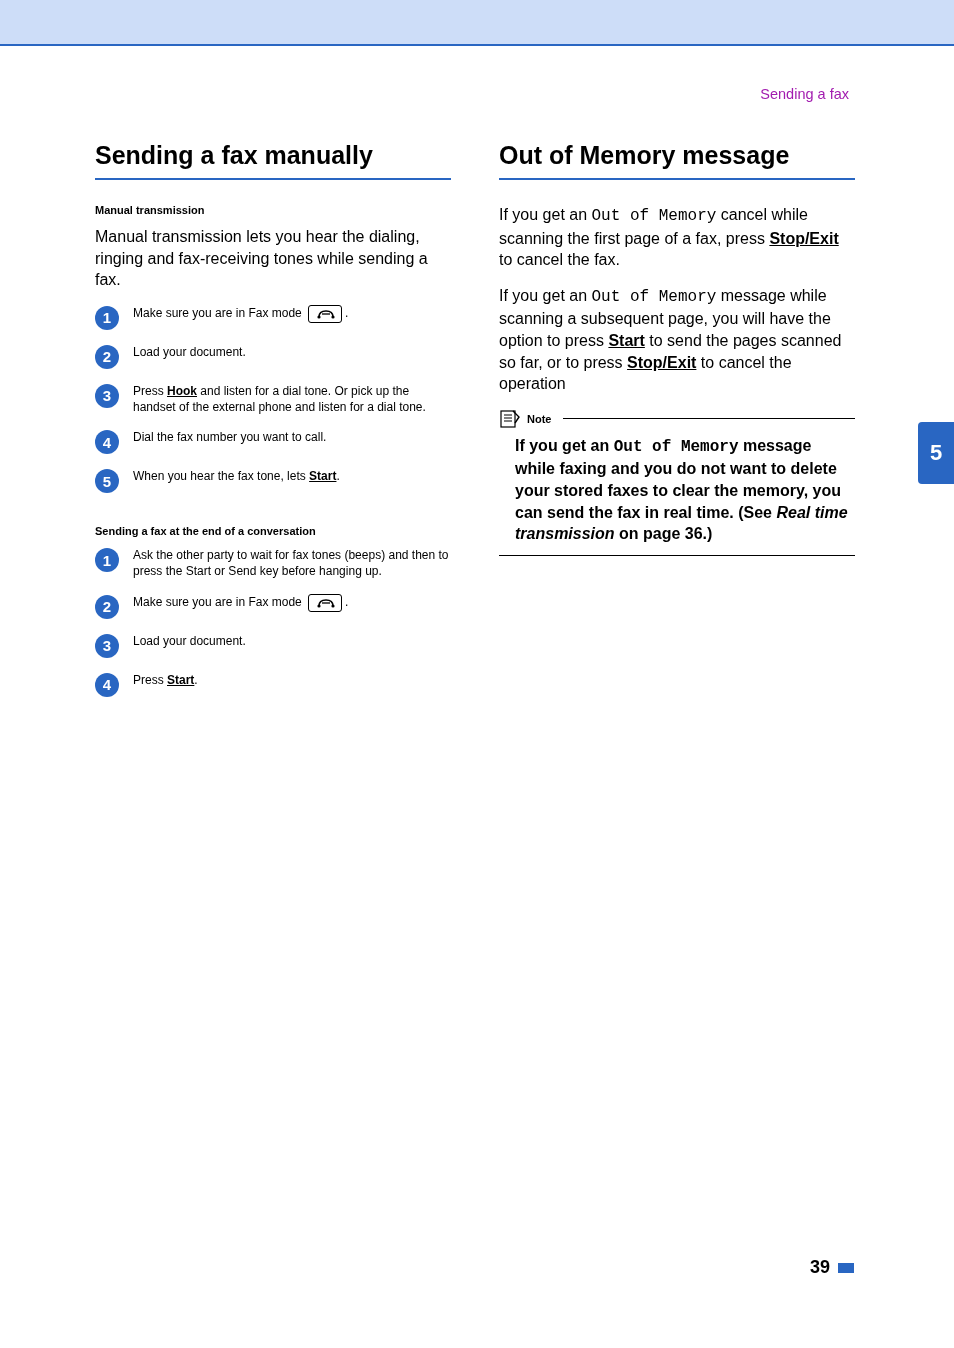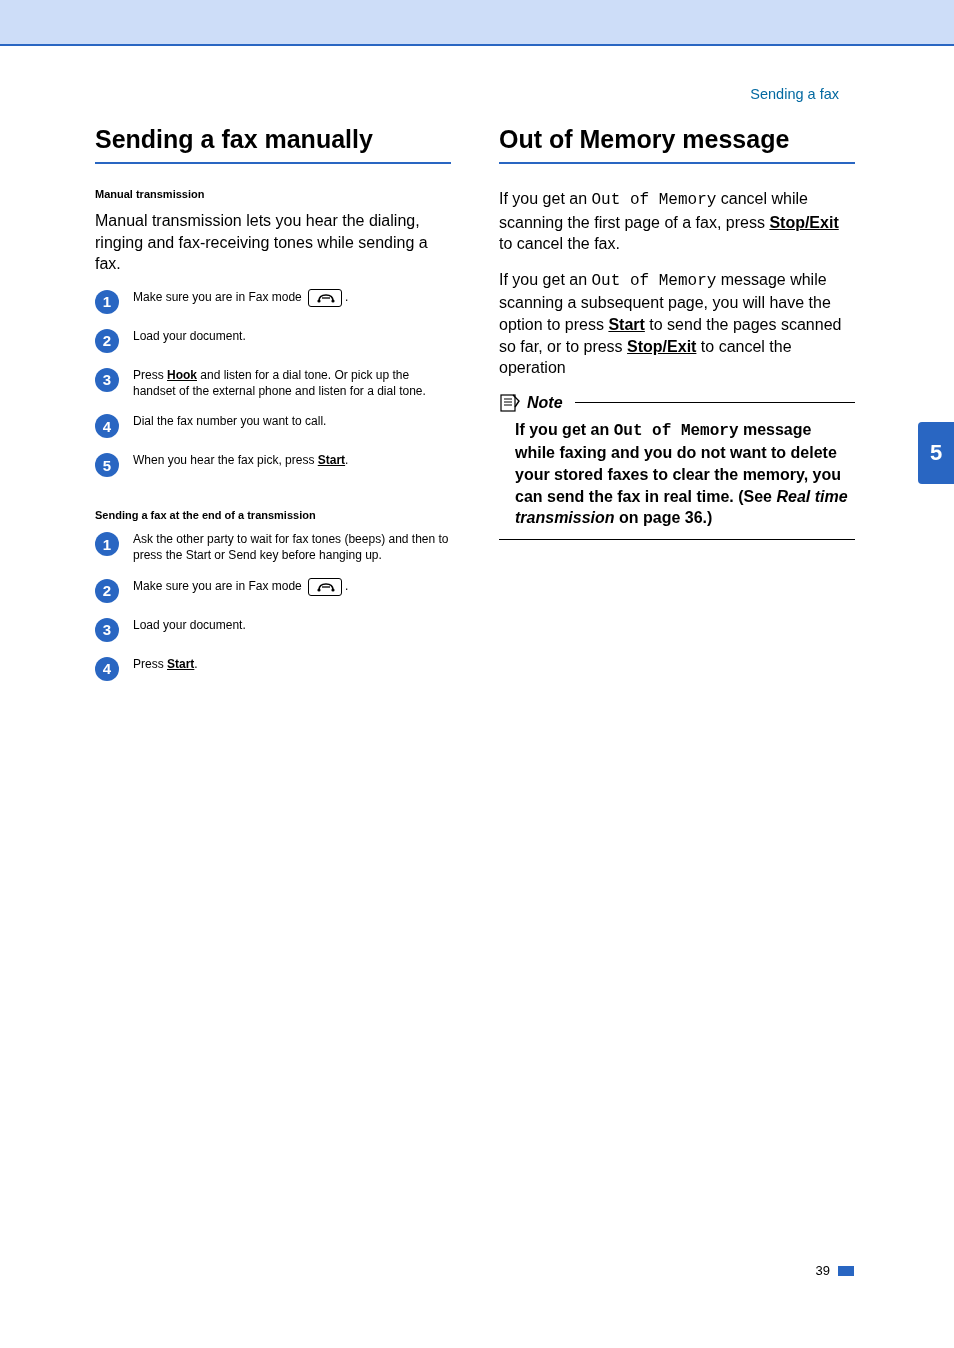--- a/index.html
+++ b/index.html
@@ -1,44 +1,44 @@
 <!DOCTYPE html>
 <html><head>
 <meta charset="utf-8">
 <style>
   * { box-sizing: border-box; margin: 0; padding: 0; }
   html, body { width: 954px; height: 1348px; background: #fff; font-family: Arial, Helvetica, sans-serif; color: #000; }
   .page { width: 954px; height: 1348px; position: relative; }
   .top-band { width: 954px; height: 44px; background: #cdddf8; }
   .hr-top { position: absolute; top: 44px; left: 0; width: 954px; height: 2px; background: #2966c2; }
-  .header-text { position: absolute; top: 86px; right: 115px; font-size: 14.5px; color: #0369a1; }
-  .content { position: absolute; top: 124px; left: 95px; width: 760px; display: flex; gap: 48px; justify-content: flex-end; }
+  .header-text { position: absolute; top: 86px; right: 105px; font-size: 14.5px; color: #a21caf; }
+  .content { position: absolute; top: 140px; left: 95px; width: 760px; display: flex; gap: 48px; justify-content: flex-end; }
   .col { width: 356px; }
   .h1 { font-size: 25px; font-weight: bold; color: #000; margin-bottom: 8px; line-height: 1.2; }
   .h1-rule { height: 2px; background: #2966c2; margin-bottom: 24px; width: 100%; }
   .h2 { font-size: 11px; font-weight: bold; margin-bottom: 10px; }
   .para { font-size: 16px; line-height: 1.35; margin-bottom: 14px; }
   .steps { list-style: none; }
   .step { display: flex; align-items: flex-start; margin-bottom: 14px; }
   .num { flex: 0 0 24px; width: 24px; height: 24px; border-radius: 50%; background: #2966c2; color: #fff; font-weight: bold; font-size: 15px; display: flex; align-items: center; justify-content: center; margin-right: 14px; margin-top: 1px; }
   .stext { font-size: 12px; line-height: 1.35; }
   .fax-icon { display: inline-block; width: 34px; height: 18px; border: 1.5px solid #000; border-radius: 3px; vertical-align: middle; position: relative; margin: 0 3px; }
   .fax-icon svg { position: absolute; top: 1px; left: 7px; }
   .note-block { margin-top: 12px; }
   .note-head { display: flex; align-items: center; margin-bottom: 6px; }
   .note-icon { width: 22px; height: 20px; margin-right: 6px; }
-  .note-title { font-size: 16px; font-weight: bold; font-style: italic; }
+  .note-title { font-size: 11px; font-weight: bold; }
   .note-rule-wrap { display: flex; align-items: center; }
   .note-rule { flex: 1; height: 1px; background: #000; margin-left: 12px; }
   .note-body { font-size: 16px; line-height: 1.35; padding-left: 16px; padding-right: 4px; margin-bottom: 10px; font-weight: bold; }
   .note-bottom-rule { height: 1px; background: #000; width: 100%; margin-top: 8px; }
   .mono { font-family: "Courier New", Courier, monospace; }
   .side-tab { position: absolute; right: 0; top: 422px; width: 36px; height: 62px; background: #2966c2; color: #fff; font-size: 22px; font-weight: bold; display: flex; align-items: center; justify-content: center; border-top-left-radius: 4px; border-bottom-left-radius: 4px; }
   .footer { position: absolute; bottom: 70px; right: 100px; display: flex; align-items: center; gap: 8px; }
-  .footer-pg { font-size: 13px; font-weight: normal; }
+  .footer-pg { font-size: 18px; font-weight: bold; }
   .footer-mark { width: 16px; height: 10px; background: #2966c2; }
   b { font-weight: bold; text-decoration: underline; }
   i { font-style: italic; }
 </style>
 </head>
 <body>
 
 <div class="page">
   <div class="top-band"></div>
   <div class="hr-top"></div>
@@ -77,28 +77,28 @@
             <span>Press </span><b>Hook</b><span> and listen for a dial tone. Or pick up the handset of the external phone and listen for a dial tone.</span>
           </span>
         </li>
         <li class="step">
           <span class="num">4</span>
           <span class="stext">Dial the fax number you want to call.</span>
         </li>
         <li class="step">
           <span class="num">5</span>
           <span class="stext">
-            <span>When you hear the fax pick, press </span><b>Start</b><span>.</span>
+            <span>When you hear the fax tone, lets </span><b>Start</b><span>.</span>
           </span>
         </li>
       </ul>
 
       <div style="height:18px"></div>
 
-      <div class="h2">Sending a fax at the end of a transmission</div>
+      <div class="h2">Sending a fax at the end of a conversation</div>
 
       <ul class="steps">
         <li class="step">
           <span class="num">1</span>
           <span class="stext">Ask the other party to wait for fax tones (beeps) and then to press the Start or Send key before hanging up.</span>
         </li>
         <li class="step">
           <span class="num">2</span>
           <span class="stext">
             <span>Make sure you are in Fax mode </span><span class="fax-icon"><svg width="20" height="14" viewBox="0 0 20 14">

